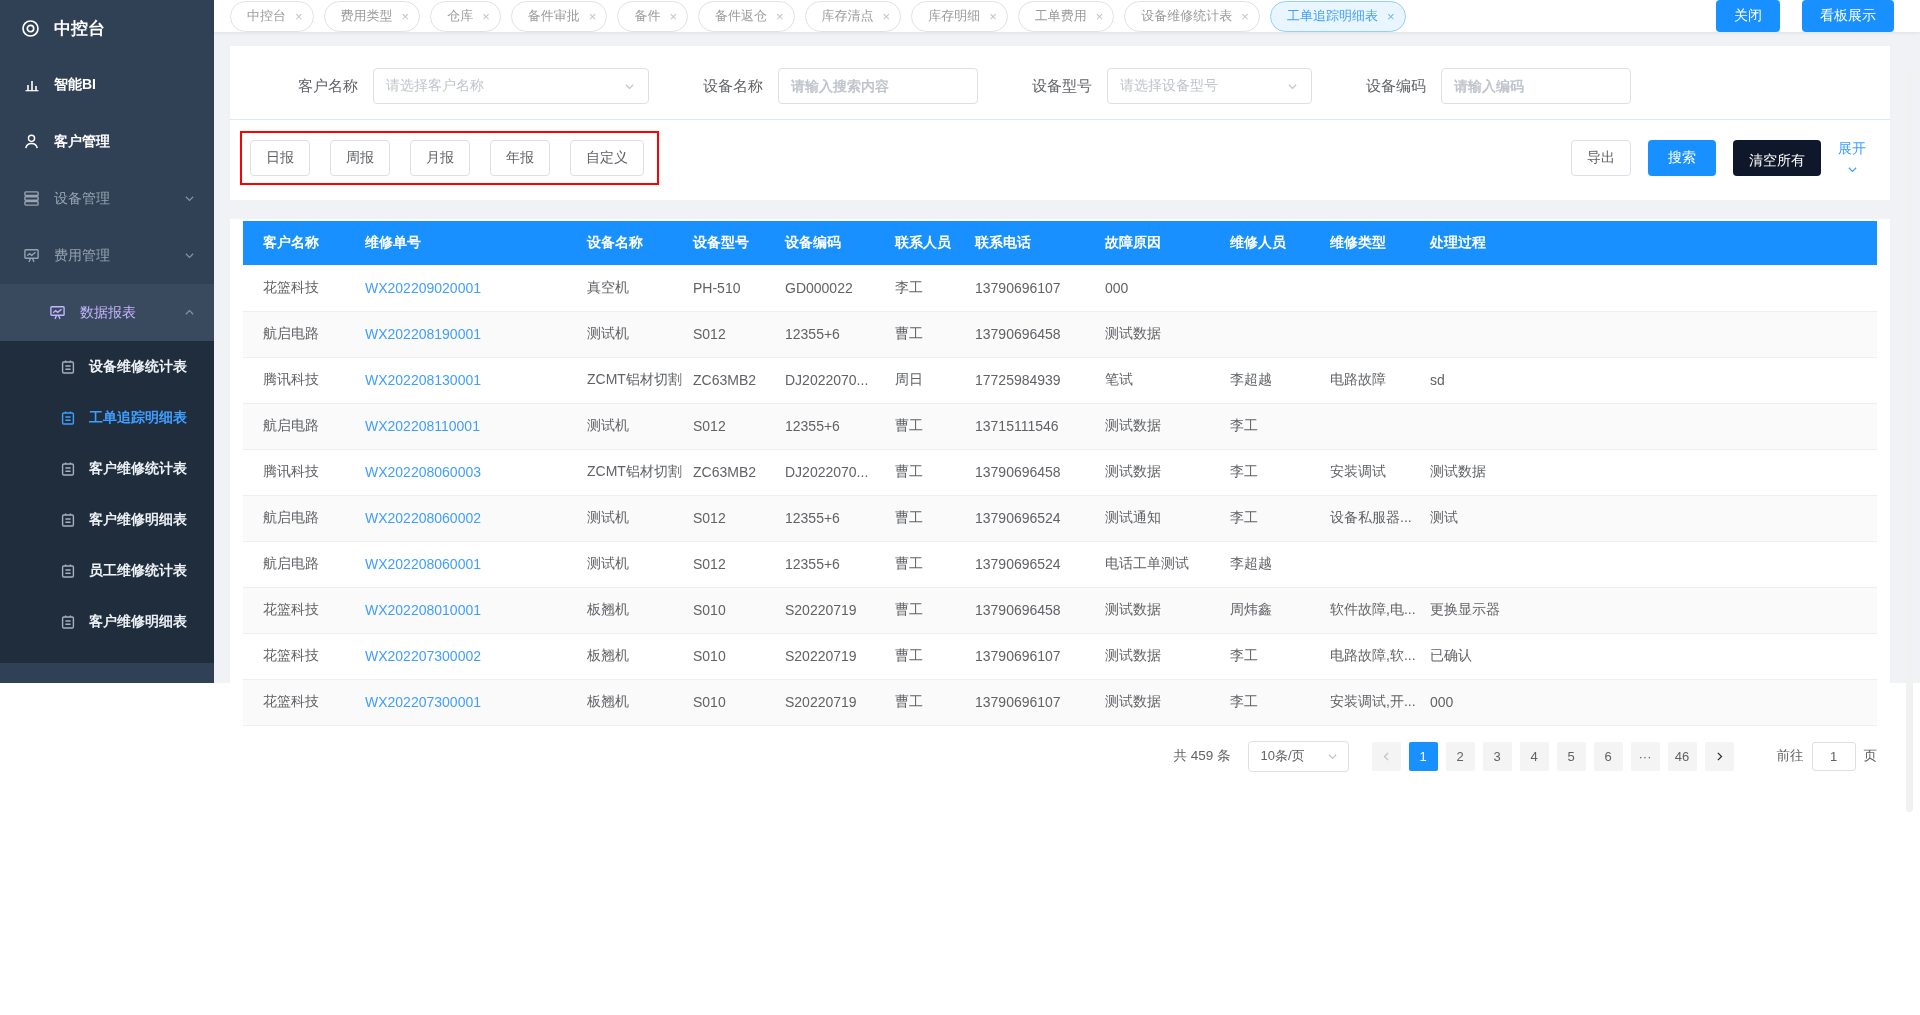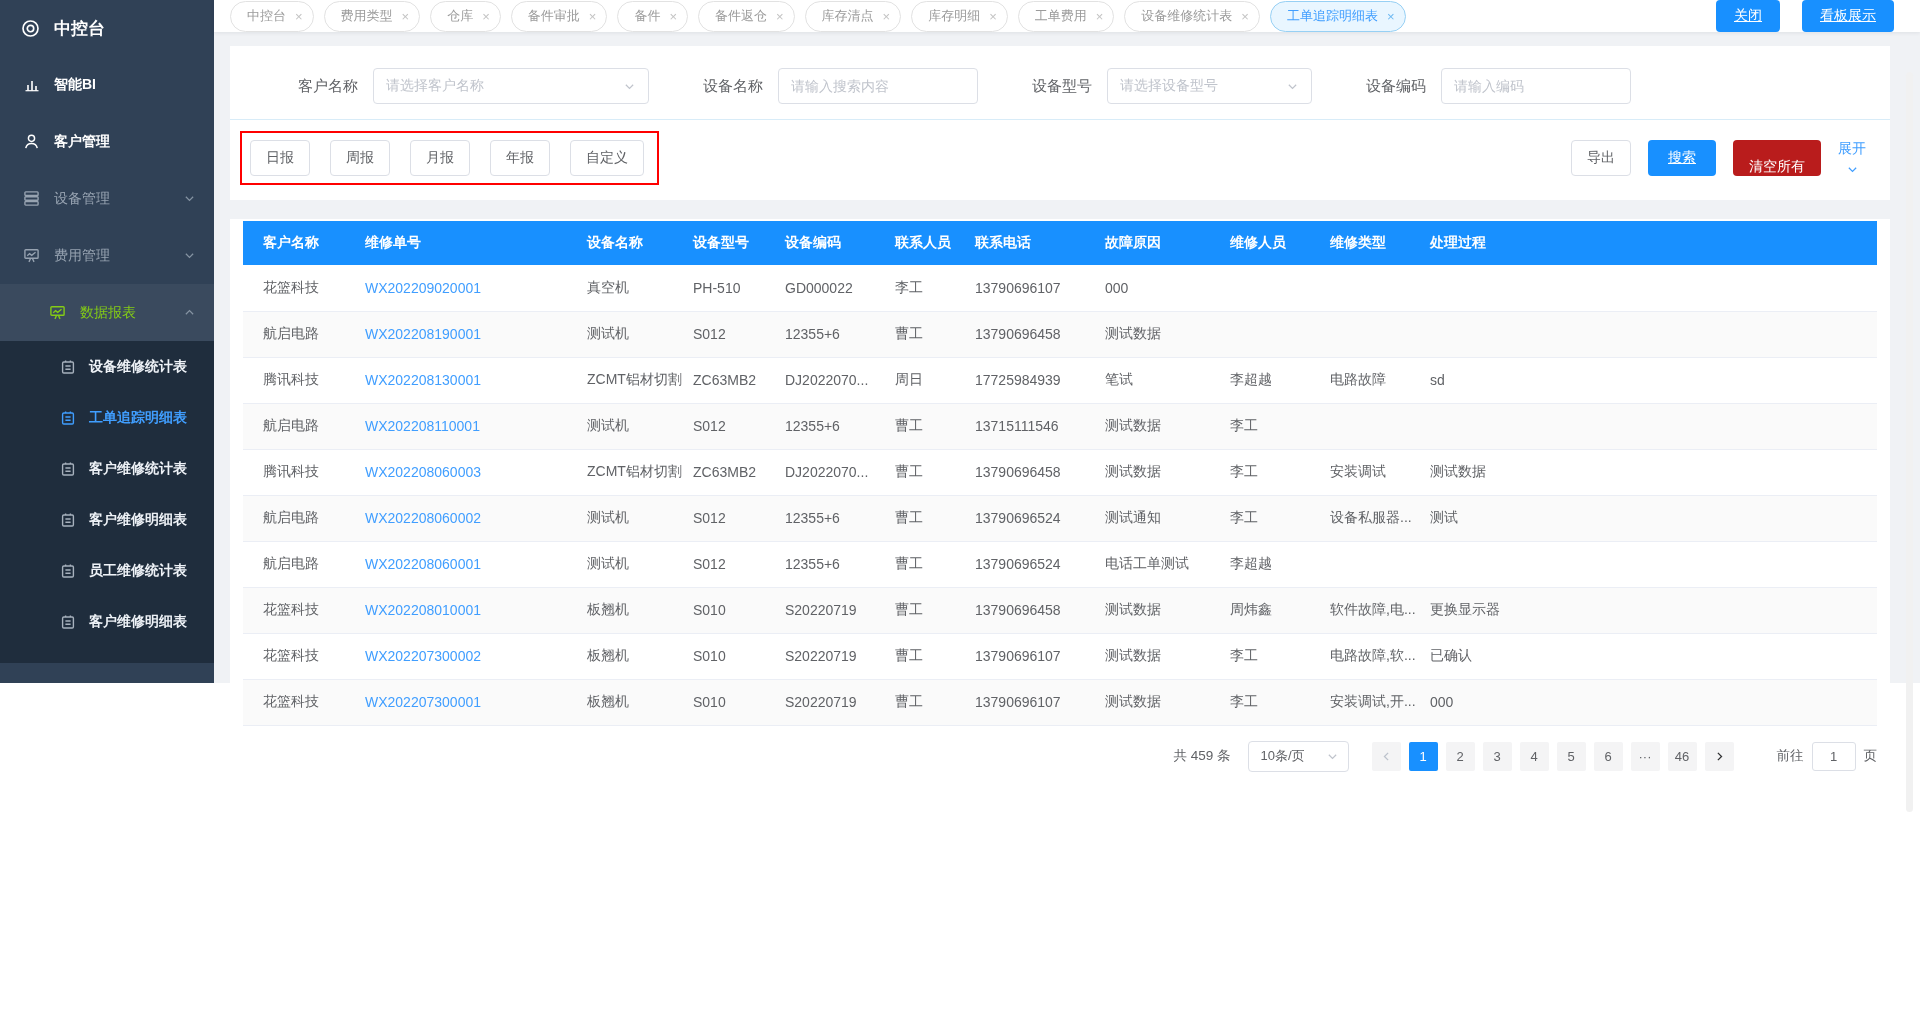--- a/index.html
+++ b/index.html
@@ -6,62 +6,62 @@
   body { font-family: "Liberation Sans", sans-serif; background: #fff; }
   .screen { width: 1920px; height: 1015px; background: #fff; position: relative; overflow: hidden; }
   .app { display: flex; height: 683px; }
 
   
   .sidebar { width: 214px; flex: 0 0 214px; background: #304156; overflow: hidden; }
   .logo { height: 56px; display: flex; align-items: center; gap: 14px; padding-left: 21px; color: #fff; font-size: 17px; font-weight: bold; }
   .mi-icon { display: flex; width: 19px; justify-content: center; align-items: center; }
   .menu-item { height: 57px; display: flex; align-items: center; gap: 13px; padding: 0 18px 0 22px; color: #97a3b1; font-size: 14px; cursor: pointer; }
   .menu-item.bright { color: #ffffff; font-weight: bold; }
-  .menu-item.expanded { background: #3a4a5e; color: #84cc16; padding-left: 48px; }
+  .menu-item.expanded { background: #3a4a5e; color: #c4b5fd; padding-left: 48px; }
   .mi-chev { margin-left: auto; color: #8694a3; display: flex; }
   .submenu { background: #1f2d3d; padding-bottom: 16px; }
   .submenu-item { height: 51px; display: flex; align-items: center; gap: 12px; padding-left: 58px; color: #eef2f7; font-size: 14px; font-weight: bold; cursor: pointer; }
   .submenu-item .mi-icon { color: #a7b1bd; }
   .submenu-item.active, .submenu-item.active .mi-icon { color: #409eff; }
 
   
   .main { flex: 1; display: flex; flex-direction: column; background: #f0f2f5; min-width: 0; }
   .tabbar { height: 56px; background: #fff; display: flex; align-items: center; padding: 0 26px 0 16px; box-shadow: 0 1px 4px rgba(0,21,41,.08); position: relative; z-index: 2; }
   .tabs { display: flex; gap: 10px; align-items: center; }
   .tab { display: inline-flex; align-items: center; height: 31px; padding: 0 10px 0 16px; border: 1px solid #e2e2e2; border-radius: 16px; background: #fff; color: #9b9b9b; font-size: 13px; cursor: pointer; white-space: nowrap; }
   .tab-close { margin-left: 9px; font-size: 13px; color: #c3c3c3; line-height: 1; }
   .tab.active { background: #e9f6ff; border-color: #97d0f4; color: #409eff; }
   .tab.active .tab-close { color: #6db8f2; }
   .tab-actions { margin-left: auto; display: flex; gap: 22px; }
-  .btn-primary { height: 32px; padding: 0 18px; background: #1890ff; border: none; border-radius: 4px; color: #fff; font-size: 14px; cursor: pointer; font-family: inherit; white-space: nowrap; text-decoration: underline; }
+  .btn-primary { height: 32px; padding: 0 18px; background: #1890ff; border: none; border-radius: 4px; color: #fff; font-size: 14px; cursor: pointer; font-family: inherit; white-space: nowrap; }
 
   .content { flex: 1; padding: 14px 30px 0 16px; }
 
   
   .filter-panel { background: #fff; padding: 22px 24px 15px 24px; margin-bottom: 19px; }
   .filter-row1 { display: flex; align-items: center; padding-left: 44px; }
   .field { display: flex; align-items: center; }
   .field + .field { margin-left: 54px; }
   .field label { color: #606266; font-size: 15px; margin-right: 15px; white-space: nowrap; }
   .control { height: 36px; border: 1px solid #dcdfe6; border-radius: 4px; background: #fff; display: flex; align-items: center; justify-content: space-between; padding: 0 12px; color: #c0c4cc; font-size: 14px; }
   .control.select { cursor: pointer; }
   .field:nth-child(1) .control { width: 276px; }
   .field:nth-child(2) .control { width: 200px; }
   .field:nth-child(3) .control { width: 205px; }
   .field:nth-child(4) .control { width: 190px; }
-  .control input { border: none; outline: none; width: 100%; font-size: 14px; font-family: inherit; color: #606266; }
+  .control input { border: none; outline: none; width: 100%; font-size: 14px; font-family: inherit; color: #606266; font-weight: bold; }
   .control input::placeholder { color: #c0c4cc; }
   .chev { color: #c0c4cc; display: flex; }
   .filter-divider { border: none; border-top: 1px solid #d8ecf8; margin: 15px -24px 0; }
   .filter-row2 { display: flex; align-items: center; margin-top: 11px; }
   .period-box { display: inline-flex; gap: 20px; border: 2px solid #ff0000; padding: 7px 13px 7px 8px; margin-left: -14px; }
   .btn-plain { height: 36px; padding: 0 15px; background: #fff; border: 1px solid #dcdfe6; border-radius: 4px; color: #606266; font-size: 14px; cursor: pointer; font-family: inherit; white-space: nowrap; }
   .filter-actions { margin-left: auto; display: flex; align-items: center; gap: 17px; }
   .btn-search { height: 36px; padding: 0 20px; }
-  .btn-danger { height: 36px; padding: 18px 16px; background: #b91c1c; border: none; border-radius: 4px; color: #fff; font-size: 14px; cursor: pointer; font-family: inherit; white-space: nowrap; }
+  .btn-danger { height: 36px; padding: 12px 16px; background: #0f172a; border: none; border-radius: 4px; color: #fff; font-size: 14px; cursor: pointer; font-family: inherit; white-space: nowrap; }
   .expand-link { color: #409eff; font-size: 14px; display: flex; align-items: center; gap: 5px; cursor: pointer; flex-direction: column; }
   .expand-link .chev { color: #409eff; }
 
   
   .table-panel { background: #fff; padding: 2px 13px 16px; }
   table { width: 100%; border-collapse: collapse; table-layout: fixed; }
   thead th { background: #1890ff; color: #fff; font-size: 14px; font-weight: bold; text-align: left; height: 44px; padding: 0 10px; overflow: hidden; white-space: nowrap; }
   tbody td { height: 46px; padding: 0 10px; font-size: 14px; color: #606266; border-bottom: 1px solid #ebeef5; overflow: hidden; white-space: nowrap; }
   tbody tr:nth-child(even) { background: #fafafa; }
   th:first-child, td:first-child { padding-left: 20px; }

